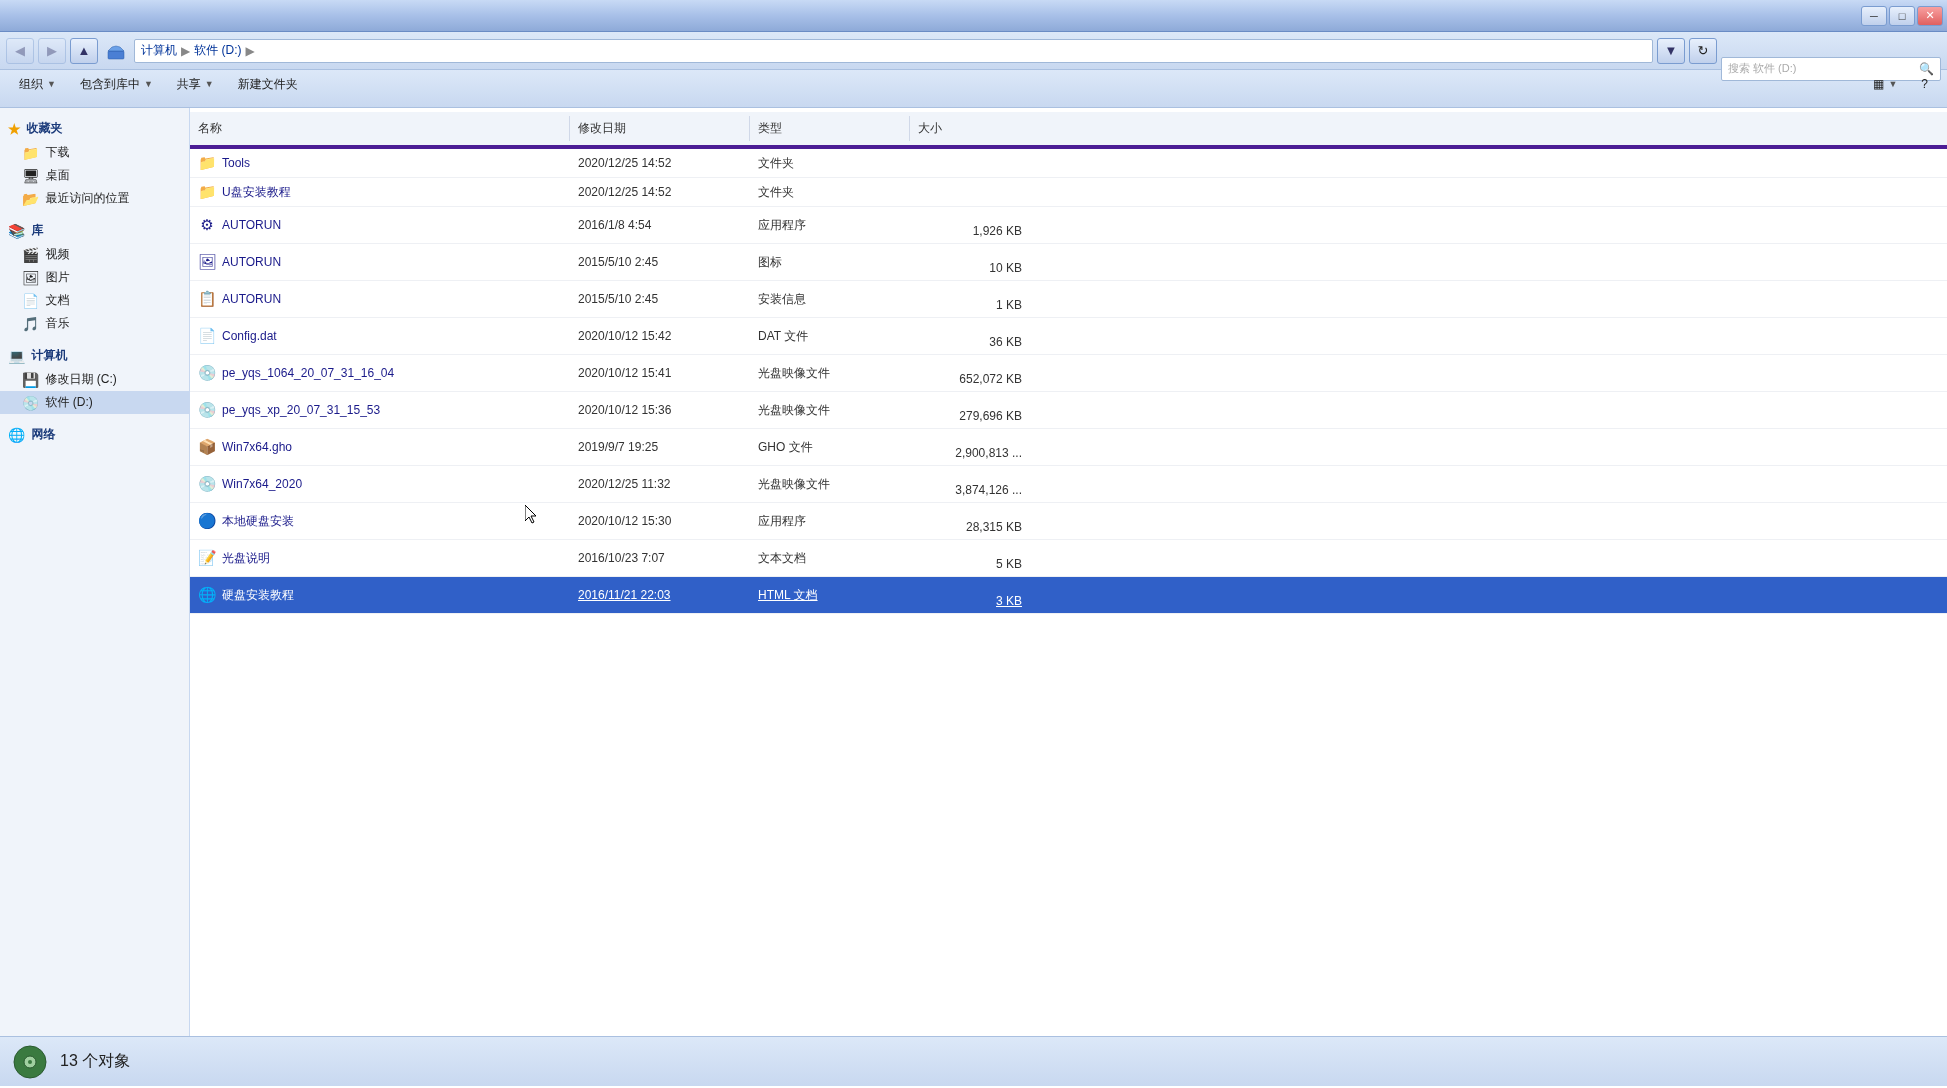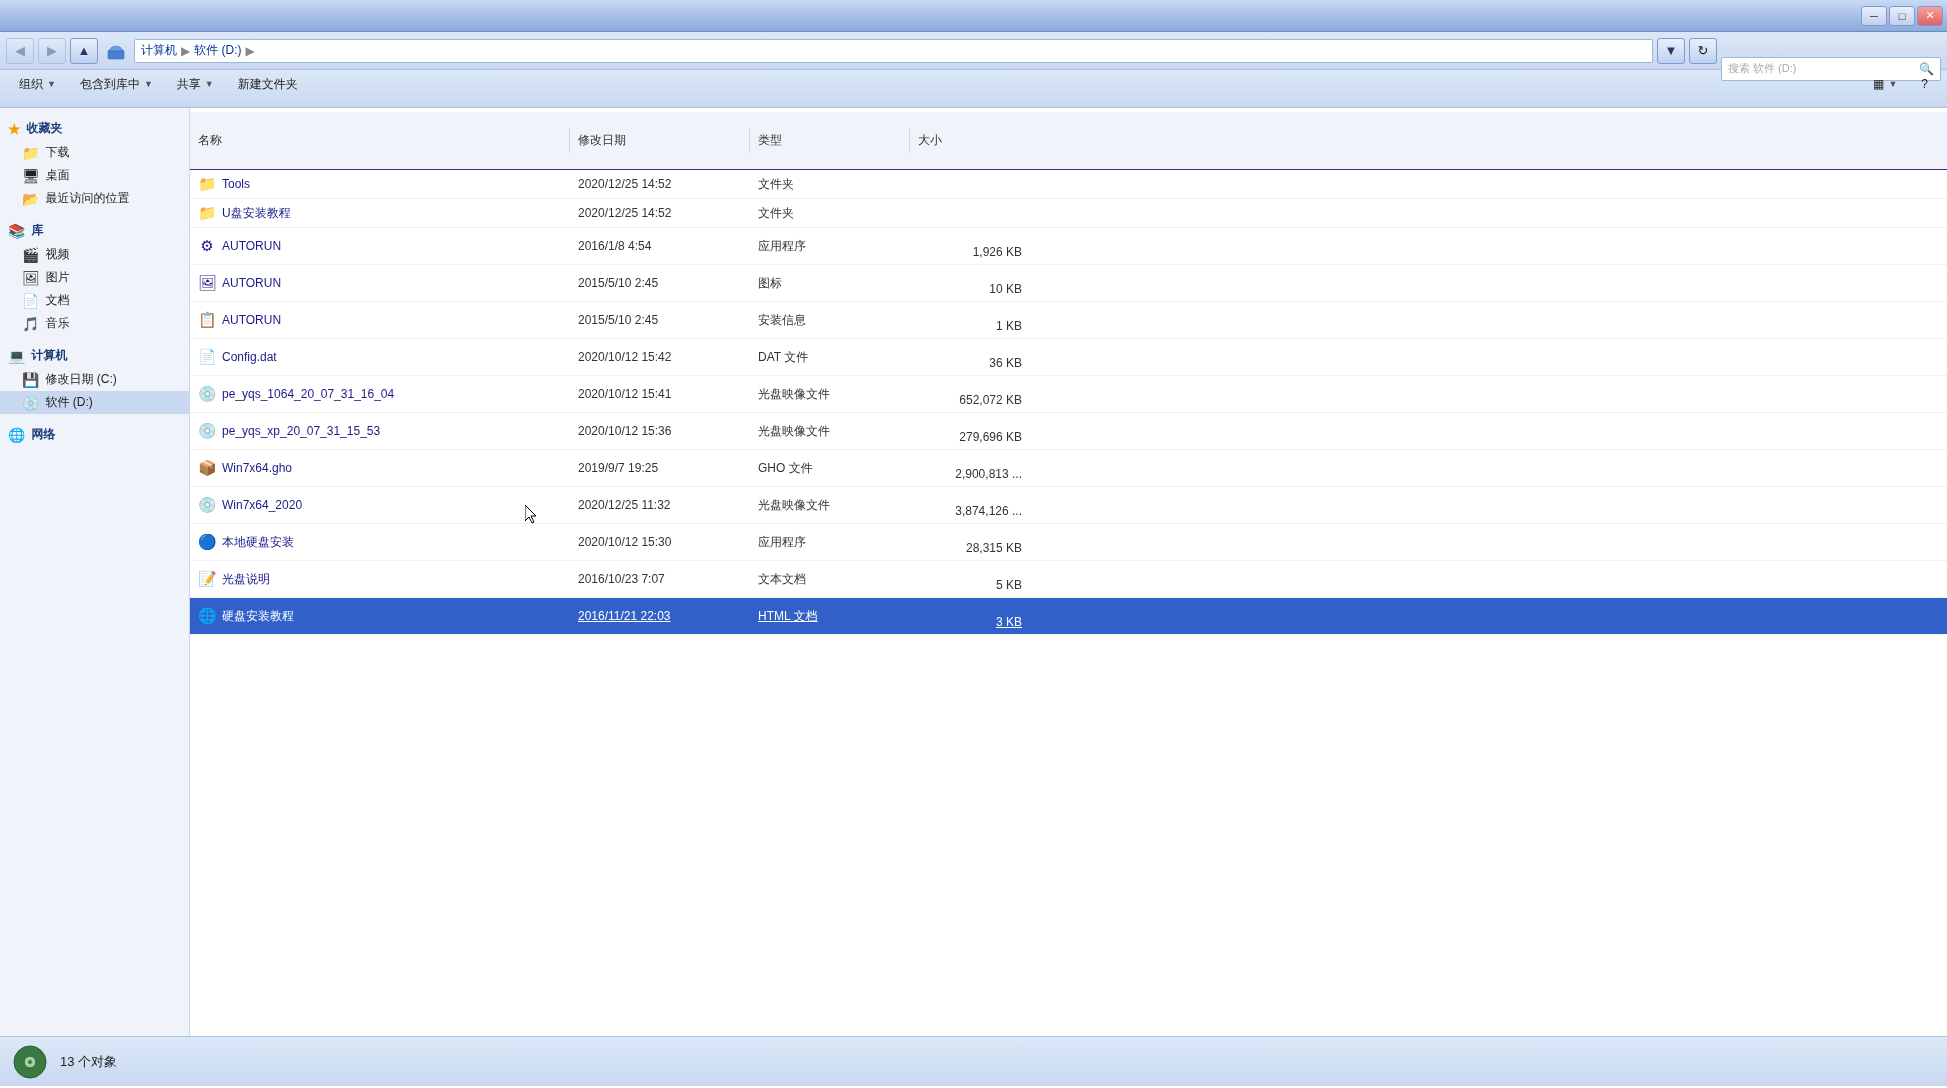--- a/index.html
+++ b/index.html
@@ -180,22 +180,22 @@
       flex: 1;
       background: #fff;
       overflow-y: auto;
       padding: 4px 0;
     }
 
     
     .col-headers {
       display: grid;
       grid-template-columns: 380px 180px 160px 120px;
-      padding: 16px 0;
-      border-bottom: 1px solid #4c1d95;
+      padding: 4px 0;
+      border-bottom: 4px solid #4c1d95;
       background: #f0f4fa;
       position: sticky;
       top: 0;
       z-index: 1;
     }
     .col-header {
       padding: 4px 8px;
       font-size: 12px;
       color: #333;
       cursor: pointer;
@@ -243,21 +243,21 @@
       gap: 12px;
     }
     .statusbar-icon {
       width: 36px;
       height: 36px;
       display: flex;
       align-items: center;
       justify-content: center;
     }
     .statusbar-text {
-      font-size: 13px;
+      font-size: 16px;
       color: #222;
     }
 
     
     ::-webkit-scrollbar { width: 14px; }
     ::-webkit-scrollbar-track { background: #e8eef8; }
     ::-webkit-scrollbar-thumb { background: #a0b8d8; border-radius: 2px; }
 
     .drive-icon-c { color: #4060a0; }
     .drive-icon-d { color: #4060a0; }

